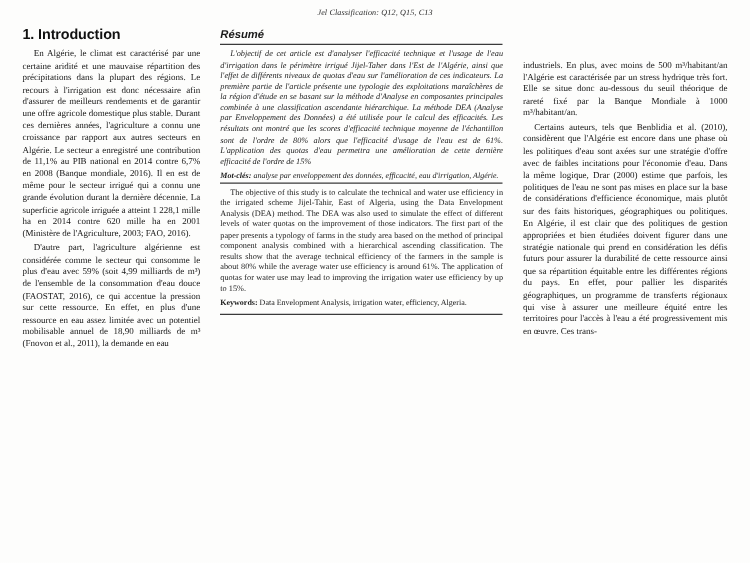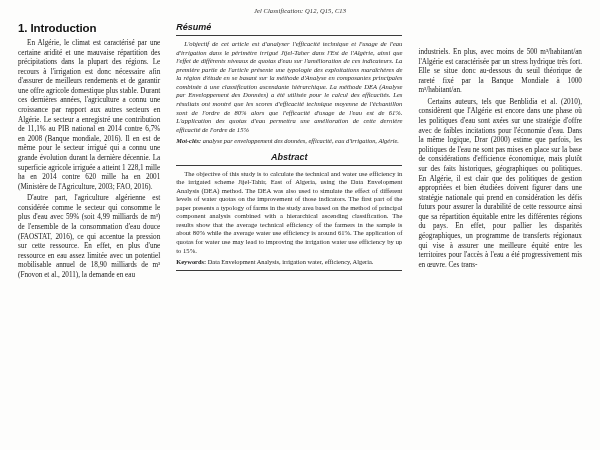--- a/index.html
+++ b/index.html
@@ -165,21 +165,20 @@
       <p class="body">D'autre part, l'agriculture algérienne est considérée comme le secteur qui consomme le plus d'eau avec 59% (soit 4,99 milliards de m³) de l'ensemble de la consommation d'eau douce (FAOSTAT, 2016), ce qui accentue la pression sur cette ressource. En effet, en plus d'une ressource en eau assez limitée avec un potentiel mobilisable annuel de 18,90 milliards de m³ (Fnovon et al., 2011), la demande en eau</p>
     </div>
 
     <div class="col col-mid">
       <div class="mid-inner">
         <div class="abs-head">Résumé</div>
         <hr class="rule">
         <p class="abs-fr">L'objectif de cet article est d'analyser l'efficacité technique et l'usage de l'eau d'irrigation dans le périmètre irrigué Jijel-Taher dans l'Est de l'Algérie, ainsi que l'effet de différents niveaux de quotas d'eau sur l'amélioration de ces indicateurs. La première partie de l'article présente une typologie des exploitations maraîchères de la région d'étude en se basant sur la méthode d'Analyse en composantes principales combinée à une classification ascendante hiérarchique. La méthode DEA (Analyse par Enveloppement des Données) a été utilisée pour le calcul des efficacités. Les résultats ont montré que les scores d'efficacité technique moyenne de l'échantillon sont de l'ordre de 80% alors que l'efficacité d'usage de l'eau est de 61%. L'application des quotas d'eau permettra une amélioration de cette dernière efficacité de l'ordre de 15%</p>
         <p class="kw-fr"><span class="kw-label-it">Mot-clés:</span><span> analyse par enveloppement des données, efficacité, eau d'irrigation, Algérie.</span></p>
 
-        <div class="abs-head-en">Abstract</div>
         <hr class="rule">
         <p class="abs-en">The objective of this study is to calculate the technical and water use efficiency in the irrigated scheme Jijel-Tahir, East of Algeria, using the Data Envelopment Analysis (DEA) method. The DEA was also used to simulate the effect of different levels of water quotas on the improvement of those indicators. The first part of the paper presents a typology of farms in the study area based on the method of principal component analysis combined with a hierarchical ascending classification. The results show that the average technical efficiency of the farmers in the sample is about 80% while the average water use efficiency is around 61%. The application of quotas for water use may lead to improving the irrigation water use efficiency by up to 15%.</p>
         <p class="kw-en"><span class="kw-label">Keywords:</span><span> Data Envelopment Analysis, irrigation water, efficiency, Algeria.</span></p>
         <hr class="rule bottom">
       </div>
     </div>
 
     <div class="col col-right">
       <p class="body noindent">industriels. En plus, avec moins de 500 m³/habitant/an l'Algérie est caractérisée par un stress hydrique très fort. Elle se situe donc au-dessous du seuil théorique de rareté fixé par la Banque Mondiale à 1000 m³/habitant/an.</p>
       <p class="body">Certains auteurs, tels que Benblidia et al. (2010), considèrent que l'Algérie est encore dans une phase où les politiques d'eau sont axées sur une stratégie d'offre avec de faibles incitations pour l'économie d'eau. Dans la même logique, Drar (2000) estime que parfois, les politiques de l'eau ne sont pas mises en place sur la base de considérations d'efficience économique, mais plutôt sur des faits historiques, géographiques ou politiques. En Algérie, il est clair que des politiques de gestion appropriées et bien étudiées doivent figurer dans une stratégie nationale qui prend en considération les défis futurs pour assurer la durabilité de cette ressource ainsi que sa répartition équitable entre les différentes régions du pays. En effet, pour pallier les disparités géographiques, un programme de transferts régionaux qui vise à assurer une meilleure équité entre les territoires pour l'accès à l'eau a été progressivement mis en œuvre. Ces trans-</p>

